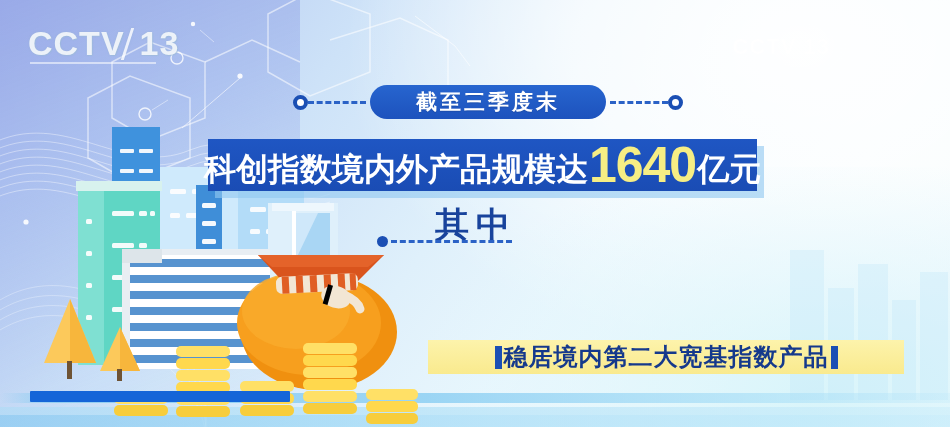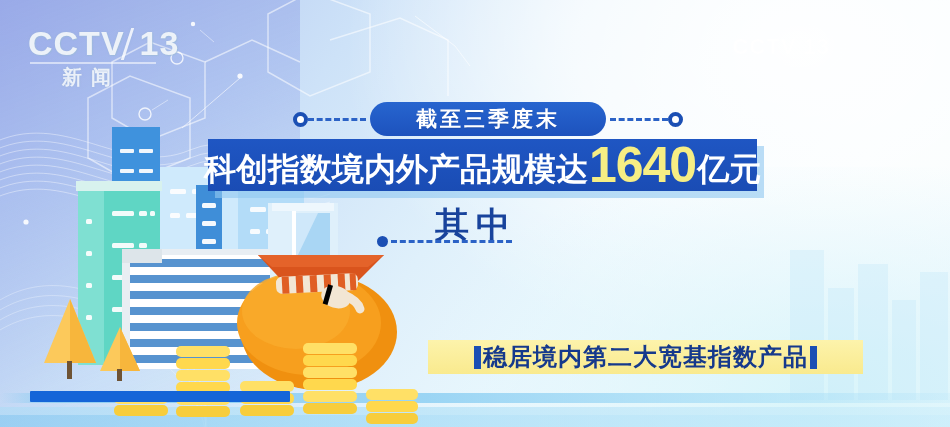--- a/index.html
+++ b/index.html
@@ -95,21 +95,21 @@
     font-size: 22px; font-weight: bold; letter-spacing: 1px;
     color: rgba(255,255,255,0.55);
     text-shadow: 0 0 3px rgba(255,255,255,0.7);
   }
 
   
   .illus { position: absolute; left: 0; bottom: 0; width: 470px; height: 300px; }
 
   
   .pill-row {
-    position: absolute; left: 293px; top: 95px;
+    position: absolute; left: 293px; top: 78px;
     width: 390px; height: 48px;
     display: flex; align-items: center;
   }
   .endpoint {
     width: 15px; height: 15px; border-radius: 50%;
     border: 4px solid #1b4fb4;
     background: #ffffff;
     box-sizing: border-box;
     flex: 0 0 auto;
   }
@@ -178,21 +178,21 @@
   .banner-sub .l2 {
     font-size: 25px; font-weight: bold; color: #ffffff; white-space: nowrap; line-height: 34px;
   }
   .num-y2 {
     color: #f6ee84; font-size: 36px; font-weight: bold; letter-spacing: -1px;
     vertical-align: -2px; padding: 0 2px;
   }
 
   .banner-yellow {
     position: absolute; left: 428px; top: 340px;
-    width: 435px; height: 34px;
+    width: 476px; height: 34px;
     background: linear-gradient(180deg, #fdf3ab 0%, #f9ea8e 100%);
     display: flex; align-items: center; justify-content: center;
     gap: 2px;
   }
   .vbar { width: 7px; height: 23px; background: #1b4fb4; flex: 0 0 auto; }
   .banner-yellow .t {
     font-size: 24px; font-weight: bold; color: #15398c; letter-spacing: 1px; white-space: nowrap;
   }
 </style>
 </head>
@@ -417,21 +417,20 @@
     </svg>
   </div>
 
   <div class="ground-bar"></div>
 
   <div class="logo">
     <div class="logo-main">
       <span>CCTV</span><span class="logo-slash"></span><span class="logo-13">13</span>
     </div>
     <div class="logo-underline"></div>
-    <div class="logo-sub">新闻</div>
   </div>
   <div class="watermark">CCTV 13</div>
 
   <div class="pill-row">
     <div class="endpoint"></div>
     <div class="dash"></div>
     <div class="pill">截至三季度末</div>
     <div class="dash"></div>
     <div class="endpoint"></div>
   </div>

